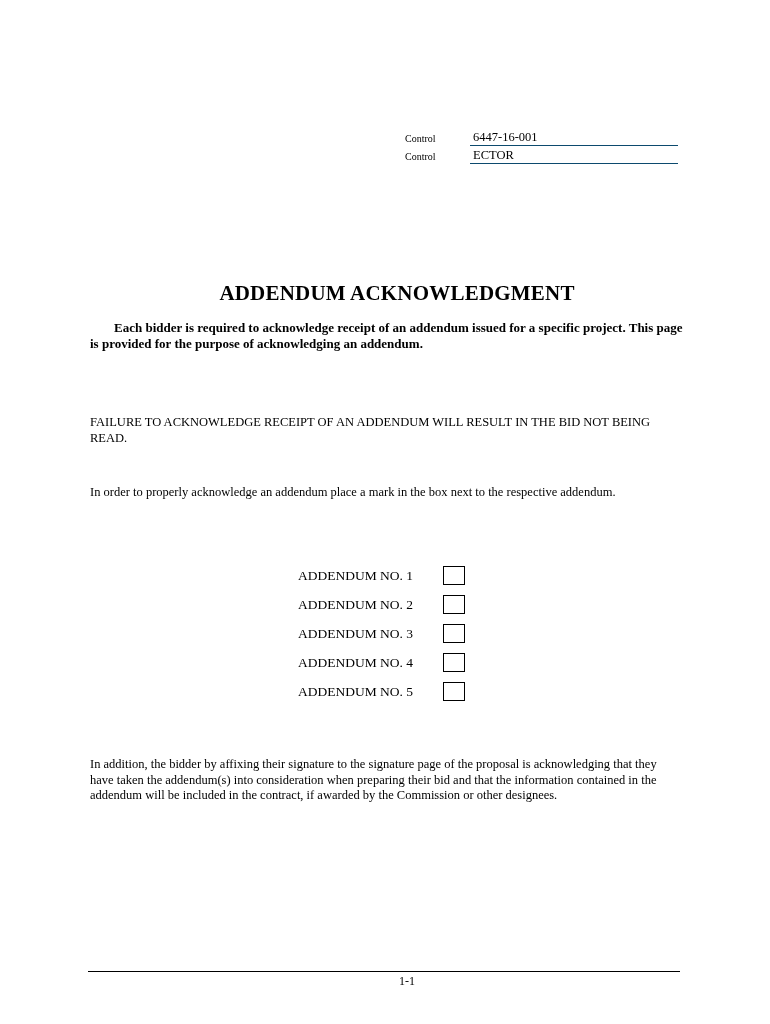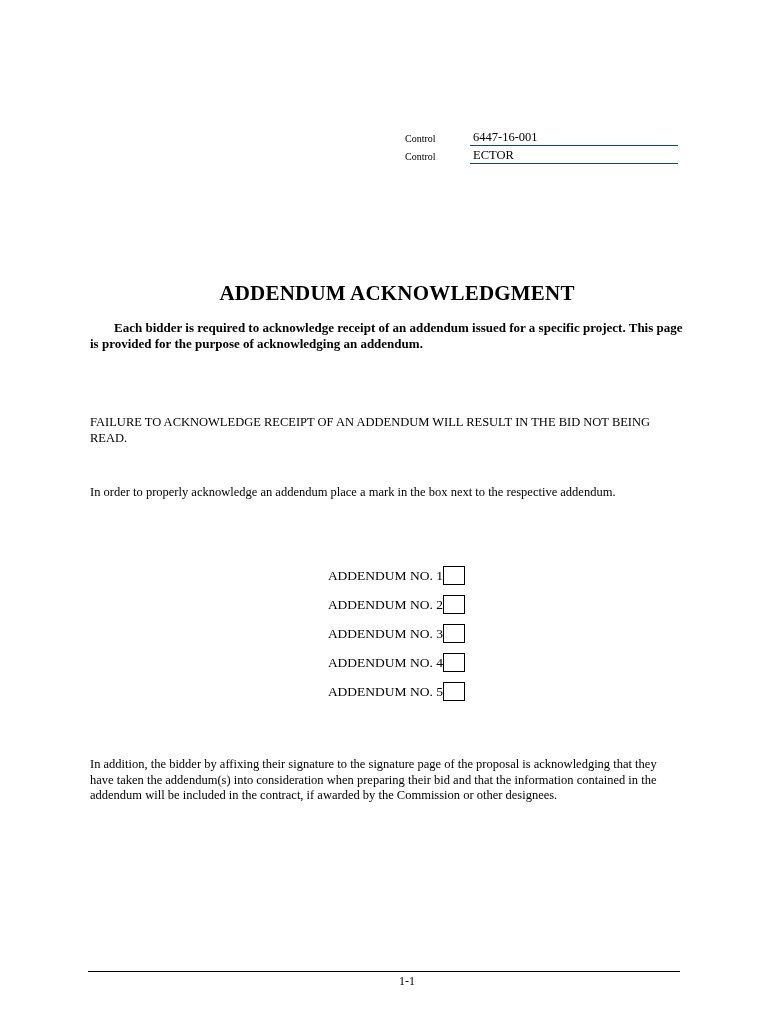--- a/index.html
+++ b/index.html
@@ -89,21 +89,20 @@
   
   .addenda {
     position: absolute;
     left: 298px;
     top: 561px;
   }
   .addendum-row {
     display: flex;
     align-items: center;
     height: 29px;
-    text-align: right;
   }
   .addendum-label {
     width: 145px;
     font-size: 13.5px;
     line-height: 17px;
   }
   .checkbox {
     display: inline-block;
     width: 22px;
     height: 19px;

